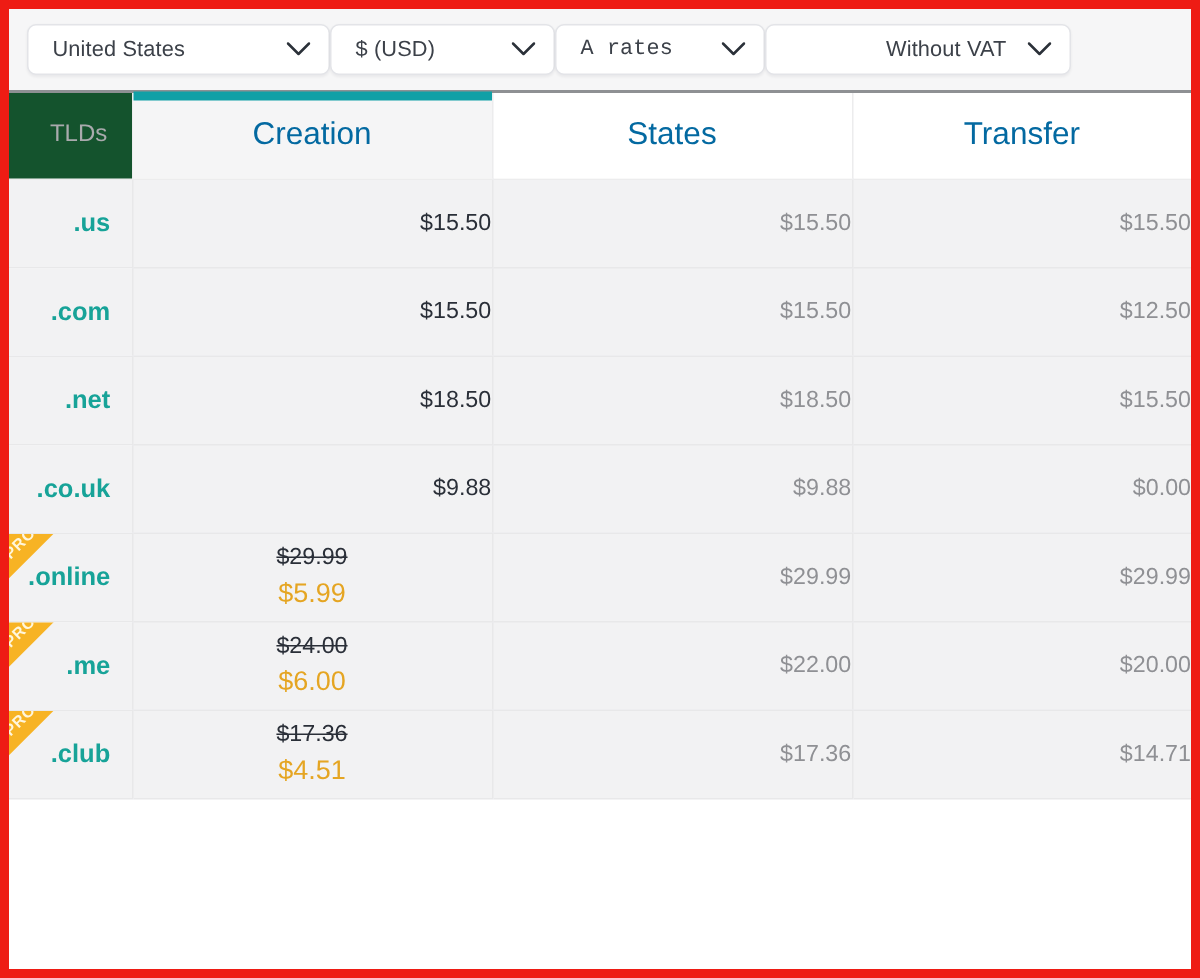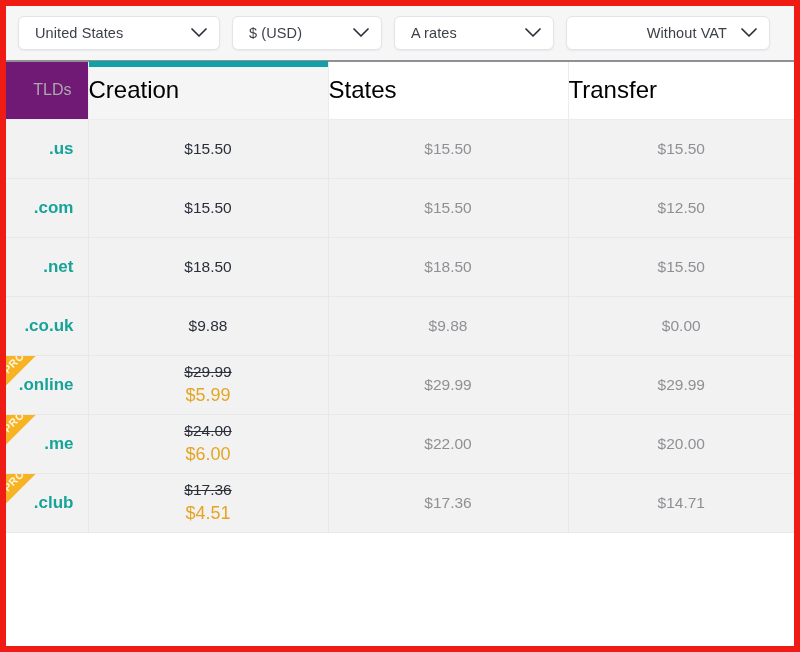--- a/index.html
+++ b/index.html
@@ -22,21 +22,20 @@
     overflow: hidden;
   }
 
   
   #filter-bar {
     height: 54px;
     background: #f6f6f7;
     display: flex;
     align-items: center;
     padding: 0 12px;
-    gap: 12px;
   }
 
   .select-box {
     background: #ffffff;
     border: 1px solid #e3e4e8;
     border-radius: 6px;
     height: 34px;
     display: flex;
     align-items: center;
     justify-content: space-between;
@@ -51,54 +50,54 @@
     white-space: nowrap;
     letter-spacing: .1px;
   }
   .select-box .chev {
     margin-left: 14px;
     flex: 0 0 auto;
     display: block;
   }
   #sel-country { width: 202px; }
   #sel-currency { width: 150px; }
-  #sel-rates   { width: 160px; }
+  #sel-rates   { width: 140px; font-family: Liberation Mono, monospace; }
   #sel-vat     { width: 204px; justify-content: flex-end; }
 
   
   #pricing-table {
     width: 100%;
     border-collapse: collapse;
     table-layout: fixed;
     background: #ffffff;
   }
 
   #pricing-table col.c-tld   { width: 82px;  }
   #pricing-table col.c-crea  { width: 240px; }
   #pricing-table col.c-renew { width: 240px; }
   #pricing-table col.c-trans { width: 226px; }
 
   thead th {
     height: 57px;
     font-weight: normal;
-    font-size: 24px;
-    color: #000000;
-    text-align: left;
+    font-size: 21px;
+    color: #0369a1;
+    text-align: center;
     background: #ffffff;
     border-bottom: 1px solid #ececed;
     border-left: 1px solid #ececed;
     position: relative;
     vertical-align: middle;
   }
   thead th.th-tld {
     font-size: 16px;
     color: #a9aaad;
     text-align: right;
     padding-right: 16px;
-    background: #701a75;
+    background: #14532d;
     border-left: none;
     margin-top: 44px;
   }
   thead th.th-active {
     background: #f5f5f6;
   }
   thead th.th-active::before {
     content: "";
     position: absolute;
     left: 0; right: 0; top: -1px;
@@ -108,21 +107,21 @@
   
   #table-wrap {
     border-top: 2px solid #8e9093;
   }
 
   tbody td {
     height: 59px;
     background: #f2f2f3;
     border-bottom: 1px solid #e8e8e9;
     border-left: 1px solid #e8e8e9;
-    text-align: center;
+    text-align: right;
     vertical-align: middle;
     font-size: 15.5px;
     color: #8f9094;
   }
   tbody td.cell-tld {
     border-left: none;
     text-align: right;
     padding-right: 14px;
     font-size: 17px;
     font-weight: bold;

